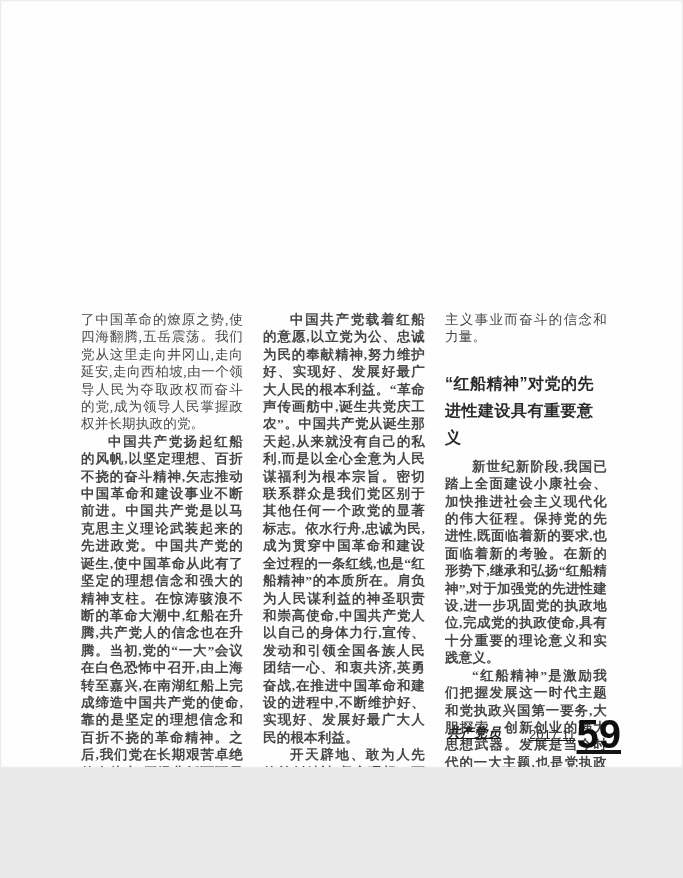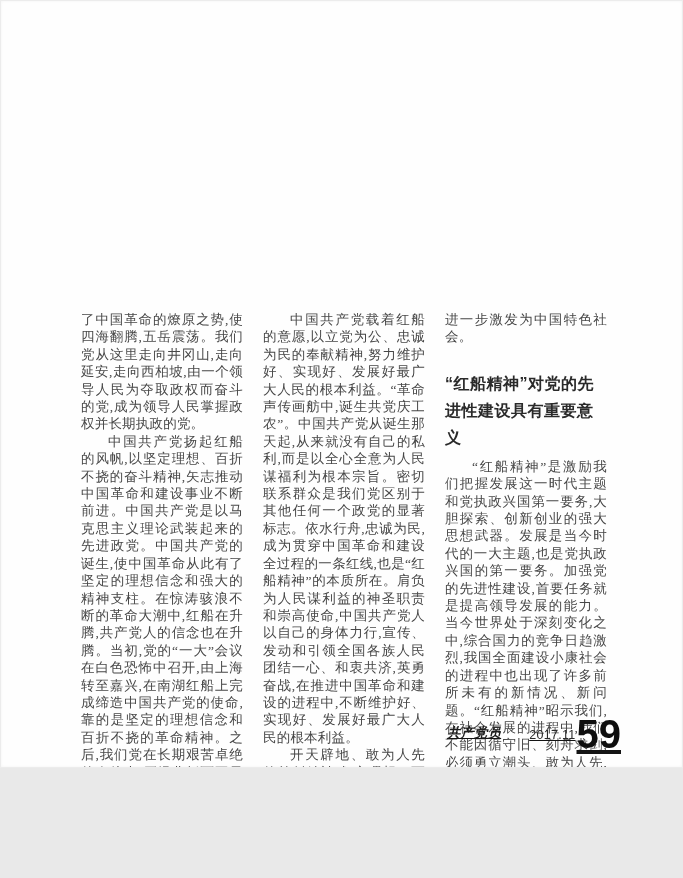--- a/index.html
+++ b/index.html
@@ -34,20 +34,21 @@
   .col p.para {
     margin: 0;
     font-size: 13.5px;
     line-height: 17.4px;
     letter-spacing: 0.2px;
     text-align: justify;
     color: #474747;
   }
   .col p.para.indent {
     text-indent: 2em;
+    font-weight: bold;
   }
   .col h2.heading {
     margin: 24px 0 7px 0;
     font-size: 16px;
     line-height: 27px;
     font-weight: 700;
     color: #2a2a2a;
     text-align: left;
     letter-spacing: 0.5px;
     font-family: "Liberation Sans", "DejaVu Sans", sans-serif;
@@ -95,22 +96,23 @@
   <div class="content">
     <div class="col">
         <p class="para">了中国革命的燎原之势,使四海翻腾,五岳震荡。我们党从这里走向井冈山,走向延安,走向西柏坡,由一个领导人民为夺取政权而奋斗的党,成为领导人民掌握政权并长期执政的党。</p>
         <p class="para indent">中国共产党扬起红船的风帆,以坚定理想、百折不挠的奋斗精神,矢志推动中国革命和建设事业不断前进。中国共产党是以马克思主义理论武装起来的先进政党。中国共产党的诞生,使中国革命从此有了坚定的理想信念和强大的精神支柱。在惊涛骇浪不断的革命大潮中,红船在升腾,共产党人的信念也在升腾。当初,党的“一大”会议在白色恐怖中召开,由上海转至嘉兴,在南湖红船上完成缔造中国共产党的使命,靠的是坚定的理想信念和百折不挠的革命精神。之后,我们党在长期艰苦卓绝的奋斗中,历经曲折而不畏艰险,屡受考验而不变初衷,由小到大,由弱变强,靠的还是坚定的理想信念和百折不挠的革命精神。中国共产党人不管风吹浪打,不怕急流险滩,始终坚定自己的理想和信念,以压倒一切敌人、战胜一切困难的大无畏英雄气概,矢志推动中国革命和建设事业的大船劈波斩浪、不断奋进。</p>
       </div>
     <div class="col">
         <p class="para indent">中国共产党载着红船的意愿,以立党为公、忠诚为民的奉献精神,努力维护好、实现好、发展好最广大人民的根本利益。“革命声传画舫中,诞生共党庆工农”。中国共产党从诞生那天起,从来就没有自己的私利,而是以全心全意为人民谋福利为根本宗旨。密切联系群众是我们党区别于其他任何一个政党的显著标志。依水行舟,忠诚为民,成为贯穿中国革命和建设全过程的一条红线,也是“红船精神”的本质所在。肩负为人民谋利益的神圣职责和崇高使命,中国共产党人以自己的身体力行,宣传、发动和引领全国各族人民团结一心、和衷共济,英勇奋战,在推进中国革命和建设的进程中,不断维护好、实现好、发展好最广大人民的根本利益。</p>
         <p class="para indent">开天辟地、敢为人先的首创精神,坚定理想、百折不挠的奋斗精神,立党为公、忠诚为民的奉献精神,是中国革命精神之源,也是“红船精神”的深刻内涵。我们要高举“三个代表”重要思想伟大旗帜,始终保持党的先进性,就必须永远铭记我们党的“母亲船”,重温红船的历史沧桑,在继承和弘扬“红船精神”中永葆党的先进性,进一步激发为中国特色社会</p>
       </div>
     <div class="col">
-        <p class="para">进一步激发为中国特色社会。</p>
+        <p class="para">主义事业而奋斗的信念和力量。</p>
         <h2 class="heading">“红船精神”对党的先进性建设具有重要意义</h2>
+        <p class="para indent">新世纪新阶段,我国已踏上全面建设小康社会、加快推进社会主义现代化的伟大征程。保持党的先进性,既面临着新的要求,也面临着新的考验。在新的形势下,继承和弘扬“红船精神”,对于加强党的先进性建设,进一步巩固党的执政地位,完成党的执政使命,具有十分重要的理论意义和实践意义。</p>
         <p class="para indent">“红船精神”是激励我们把握发展这一时代主题和党执政兴国第一要务,大胆探索、创新创业的强大思想武器。发展是当今时代的一大主题,也是党执政兴国的第一要务。加强党的先进性建设,首要任务就是提高领导发展的能力。当今世界处于深刻变化之中,综合国力的竞争日趋激烈,我国全面建设小康社会的进程中也出现了许多前所未有的新情况、新问题。“红船精神”昭示我们,在社会发展的进程中,我们不能因循守旧、刻舟求剑,必须勇立潮头、敢为人先,以创新的精神永葆党的生机和活力。面对新挑战、新机遇和新形势、新任务,我们要坚持和发扬“红船精</p>
       </div>
   </div>
 
   <div class="footer">
     <span class="journal-name">共产党员</span>
     <span class="issue">2017.11</span>
     <span class="page-number">59</span>
   </div>
 

